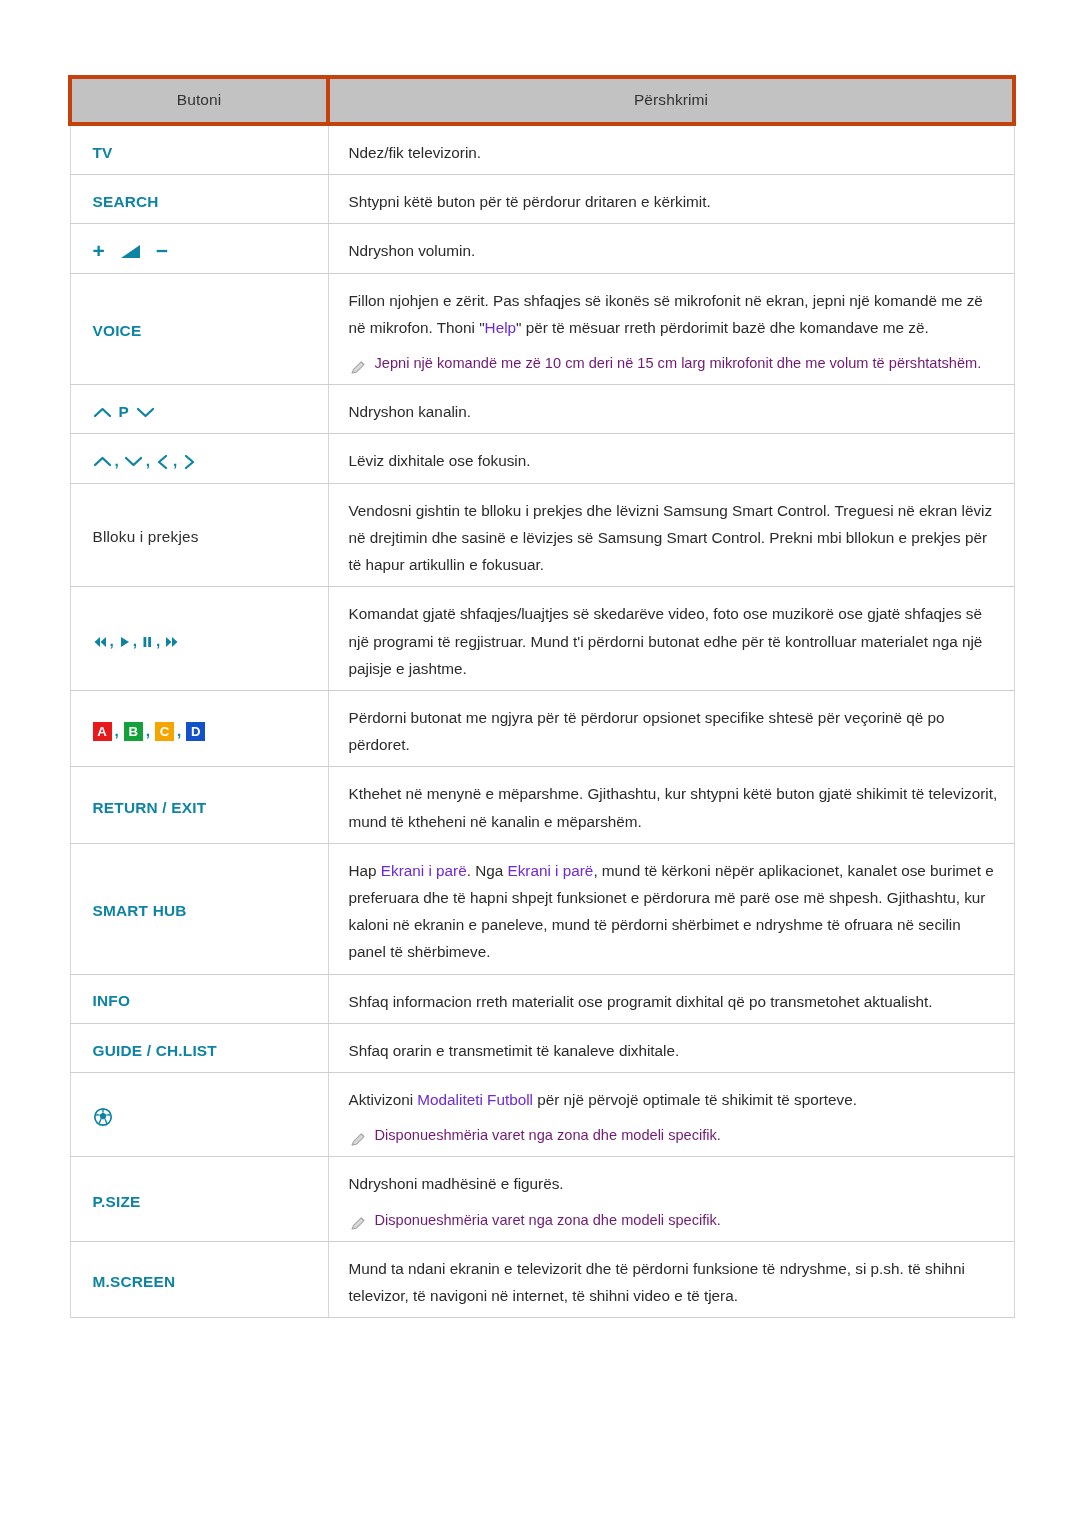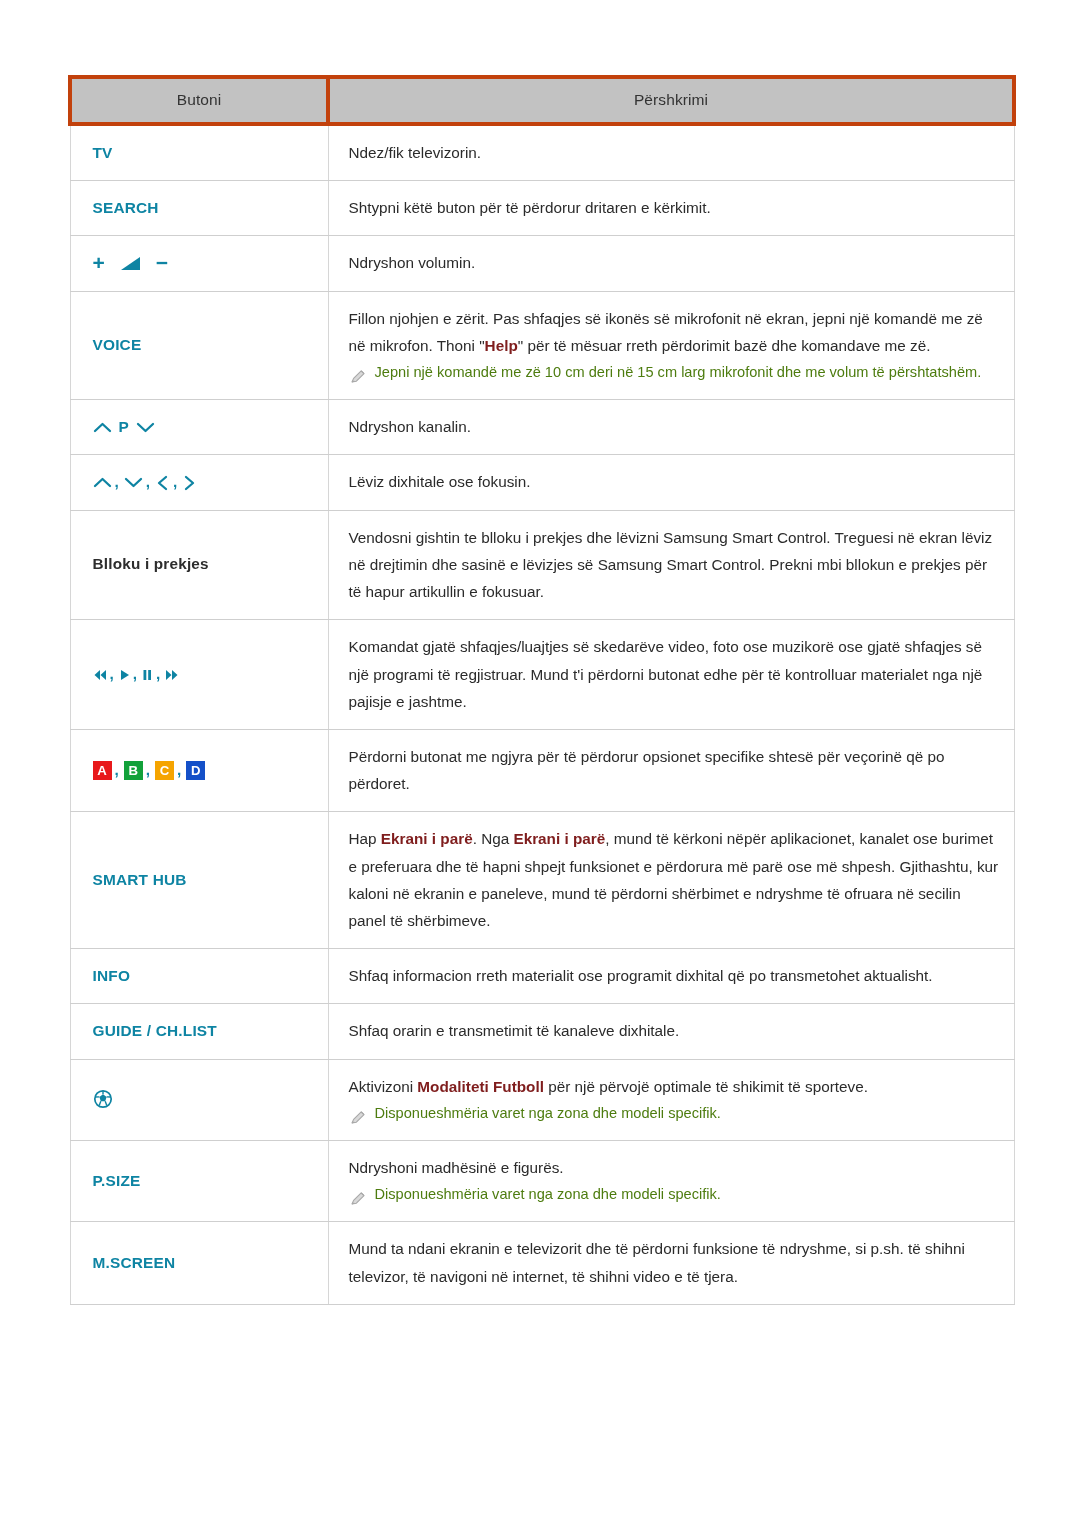--- a/index.html
+++ b/index.html
@@ -43,64 +43,64 @@
     border: 4px solid #c2410c;
     letter-spacing: 0.1px;
   }
 
   tbody td {
     border-left: 1px solid #d6d6d6;
     border-right: 1px solid #d6d6d6;
     border-top: 1px solid #cfcfcf;
     border-bottom: 1px solid #cfcfcf;
     vertical-align: middle;
-    padding: 13px 18px 14px 22px;
+    padding: 13px 18px 8px 22px;
     background: #ffffff;
   }
 
   tbody tr td.cell-btn {
     padding-left: 22px;
   }
   tbody tr td.cell-desc {
     padding-left: 20px;
     padding-right: 14px;
   }
 
   .btn-label {
     color: #0e84a3;
     font-weight: bold;
     font-size: 15.4px;
     letter-spacing: 0.2px;
     white-space: nowrap;
   }
   .btn-label.plain {
     color: #2d2d2d;
-    font-weight: bold;
+    font-weight: normal;
     font-size: 15.3px;
   }
 
   .desc-line {
     color: #2b2b2b;
     font-size: 15.3px;
     line-height: 1.78;
   }
 
   .kw {
-    color: #7f1d1d;
-    font-weight: bold;
+    color: #6d28d9;
+    font-weight: normal;
   }
 
   .note {
     display: block;
-    color: #4d7c0f;
+    color: #701a75;
     font-size: 14.6px;
     line-height: 1.72;
     padding-left: 26px;
     position: relative;
-    margin-top: 1px;
+    margin-top: 10px;
   }
   .note .pencil-icon {
     position: absolute;
     left: 0;
     top: 3px;
   }
   .icon-row {
     display: flex;
     align-items: center;
     gap: 3px;
@@ -253,20 +253,24 @@
               <span class="colorbox" style="background:#12a13a;">B</span>
               <span class="sep">,</span>
               <span class="colorbox" style="background:#f5a400;">C</span>
               <span class="sep">,</span>
               <span class="colorbox" style="background:#1450c8;">D</span>
             </span>
           </td>
           <td class="cell-desc"><span class="desc-line">Përdorni butonat me ngjyra për të përdorur opsionet specifike shtesë për veçorinë që po përdoret.</span></td>
         </tr>
         <tr>
+          <td class="cell-btn"><span class="btn-label">RETURN / EXIT</span></td>
+          <td class="cell-desc"><span class="desc-line">Kthehet në menynë e mëparshme. Gjithashtu, kur shtypni këtë buton gjatë shikimit të televizorit, mund të ktheheni në kanalin e mëparshëm.</span></td>
+        </tr>
+        <tr>
           <td class="cell-btn"><span class="btn-label">SMART HUB</span></td>
           <td class="cell-desc"><span class="desc-line">Hap <span class="kw">Ekrani i parë</span>. Nga <span class="kw">Ekrani i parë</span>, mund të kërkoni nëpër aplikacionet, kanalet ose burimet e preferuara dhe të hapni shpejt funksionet e përdorura më parë ose më shpesh. Gjithashtu, kur kaloni në ekranin e paneleve, mund të përdorni shërbimet e ndryshme të ofruara në secilin panel të shërbimeve.</span></td>
         </tr>
         <tr>
           <td class="cell-btn"><span class="btn-label">INFO</span></td>
           <td class="cell-desc"><span class="desc-line">Shfaq informacion rreth materialit ose programit dixhital që po transmetohet aktualisht.</span></td>
         </tr>
         <tr>
           <td class="cell-btn"><span class="btn-label">GUIDE / CH.LIST</span></td>
           <td class="cell-desc"><span class="desc-line">Shfaq orarin e transmetimit të kanaleve dixhitale.</span></td>

